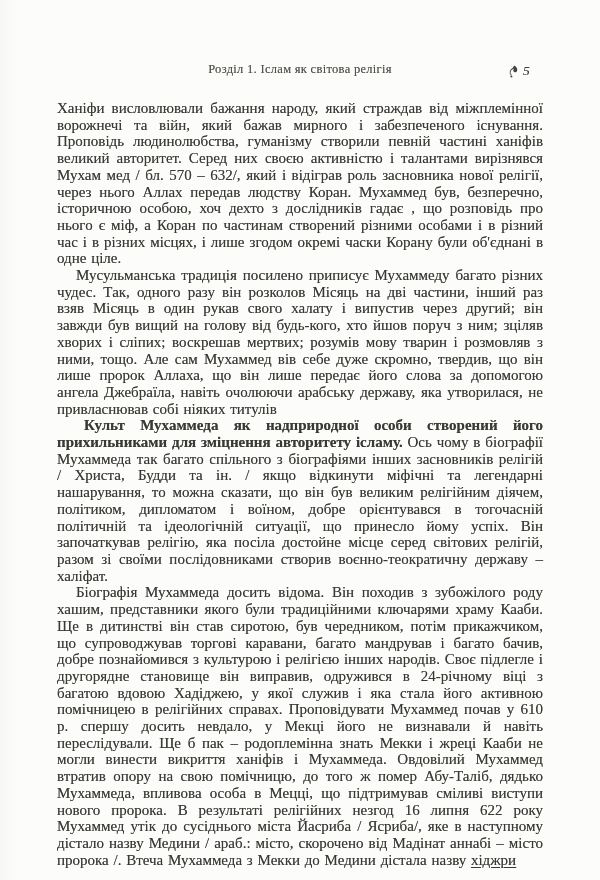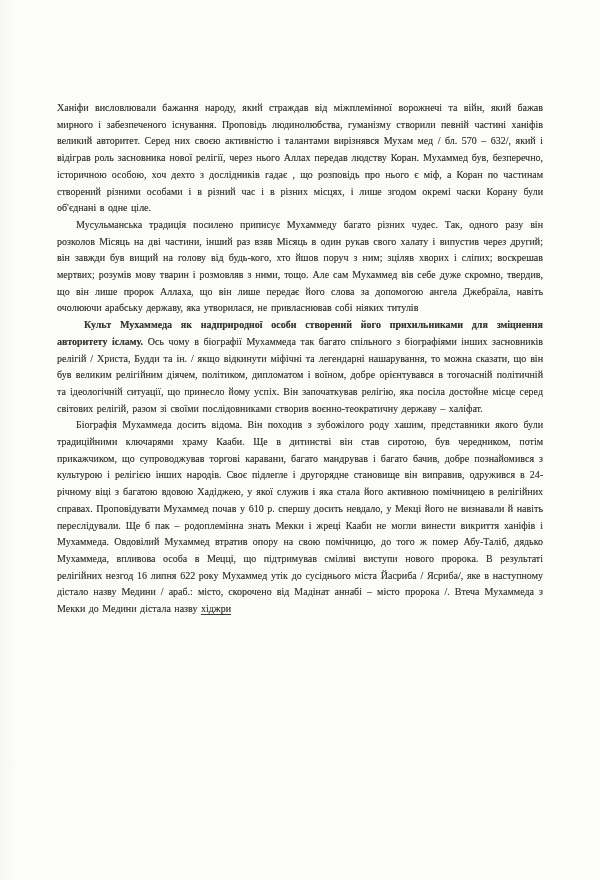--- a/index.html
+++ b/index.html
@@ -43,21 +43,21 @@
   .pagenum {
     font-style: italic;
     font-size: 13.5px;
     color: #3f3e39;
   }
   .body-text {
     position: absolute;
     top: 100px;
     left: 57px;
     width: 486px;
-    font-size: 10px;
+    font-size: 15px;
     line-height: 16.7px;
     text-align: justify;
     color: #3a3934;
     text-shadow: 0 0 0.55px rgba(58,57,52,0.6);
     word-spacing: 1px;
   }
   .body-text p {
     margin: 0;
     padding: 0;
   }
@@ -71,20 +71,33 @@
   .seg-underline {
     text-decoration: underline;
     text-underline-offset: 2px;
   }
 </style>
 </head>
 <body>
 
 <div class="page">
 
+  <div class="running-header">
+    <span>Розділ 1. Іслам як світова релігія</span>
+    <span class="pagenum-group">
+      <svg class="fleuron" viewBox="0 0 11 13" xmlns="http://www.w3.org/2000/svg" aria-hidden="true">
+        <path d="M6.1 0.6 C8.4 1.9 9.8 3.7 9.1 5.7 C8.5 7.4 6.4 7.8 5.6 6.6
+                 C5.0 5.7 5.4 4.4 6.1 3.5 C4.9 4.2 3.6 4.6 2.9 5.9
+                 C2.1 7.3 2.6 8.9 3.7 9.8 L3.1 10.4
+                 C1.6 9.2 1.2 7.0 2.3 5.3 C3.4 3.6 5.3 3.2 6.1 0.6 Z" fill="#44423c"></path>
+        <circle cx="3.4" cy="11.6" r="1.0" fill="#44423c"></circle>
+      </svg>
+      <span class="pagenum">5</span>
+    </span>
+  </div>
 
   <div class="body-text" id="body-text">
       <p><span>Ханіфи висловлювали бажання народу, який страждав від міжплемінної ворожнечі та війн, який бажав мирного і забезпеченого існування. Проповідь людинолюбства, гуманізму створили певній частині ханіфів великий авторитет. Серед них своєю активністю і талантами вирізнявся Мухам мед / бл. 570 – 632/, який і відіграв роль засновника нової релігії, через нього Аллах передав людству Коран. Мухаммед був, безперечно, історичною особою, хоч дехто з дослідників гадає , що розповідь про нього є міф, а Коран по частинам створений різними особами і в різний час і в різних місцях, і лише згодом окремі часки Корану були об'єднані в одне ціле.</span></p>
       <p class="indent"><span>Мусульманська традиція посилено приписує Мухаммеду багато різних чудес. Так, одного разу він розколов Місяць на дві частини, інший раз взяв Місяць в один рукав свого халату і випустив через другий; він завжди був вищий на голову від будь-кого, хто йшов поруч з ним; зціляв хворих і сліпих; воскрешав мертвих; розумів мову тварин і розмовляв з ними, тощо. Але сам Мухаммед вів себе дуже скромно, твердив, що він лише пророк Аллаха, що він лише передає його слова за допомогою ангела Джебраїла, навіть очолюючи арабську державу, яка утворилася, не привласнював собі ніяких титулів</span></p>
       <p class="indent"><span class="seg-bold">Культ Мухаммеда як надприродної особи створений його прихильниками для зміцнення авторитету ісламу.</span><span> Ось чому в біографії Мухаммеда так багато спільного з біографіями інших засновників релігій / Христа, Будди та ін. / якщо відкинути міфічні та легендарні нашарування, то можна сказати, що він був великим релігійним діячем, політиком, дипломатом і воїном, добре орієнтувався в тогочасній політичній та ідеологічній ситуації, що принесло йому успіх. Він започаткував релігію, яка посіла достойне місце серед світових релігій, разом зі своїми послідовниками створив воєнно-теократичну державу – халіфат.</span></p>
       <p class="indent"><span>Біографія Мухаммеда досить відома. Він походив з зубожілого роду хашим, представники якого були традиційними ключарями храму Кааби. Ще в дитинстві він став сиротою, був чередником, потім прикажчиком, що супроводжував торгові каравани, багато мандрував і багато бачив, добре познайомився з культурою і релігією інших народів. Своє підлегле і другорядне становище він виправив, одружився в 24-річному віці з багатою вдовою Хадіджею, у якої служив і яка стала його активною помічницею в релігійних справах. Проповідувати Мухаммед почав у 610 р. спершу досить невдало, у Мекці його не визнавали й навіть переслідували. Ще б пак – родоплемінна знать Мекки і жреці Кааби не могли винести викриття ханіфів і Мухаммеда. Овдовілий Мухаммед втратив опору на свою помічницю, до того ж помер Абу-Таліб, дядько Мухаммеда, впливова особа в Мецці, що підтримував сміливі виступи нового пророка. В результаті релігійних незгод 16 липня 622 року Мухаммед утік до сусіднього міста Йасриба / Ясриба/, яке в наступному дістало назву Медини / араб.: місто, скорочено від Мадінат аннабі – місто пророка /. Втеча Мухаммеда з Мекки до Медини дістала назву </span><span class="seg-underline">хіджри</span></p>
     </div>
 
 </div>
 

